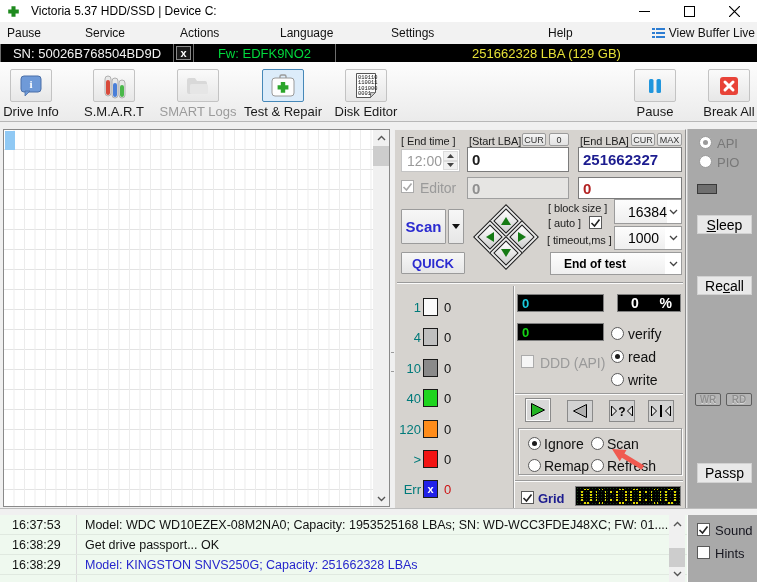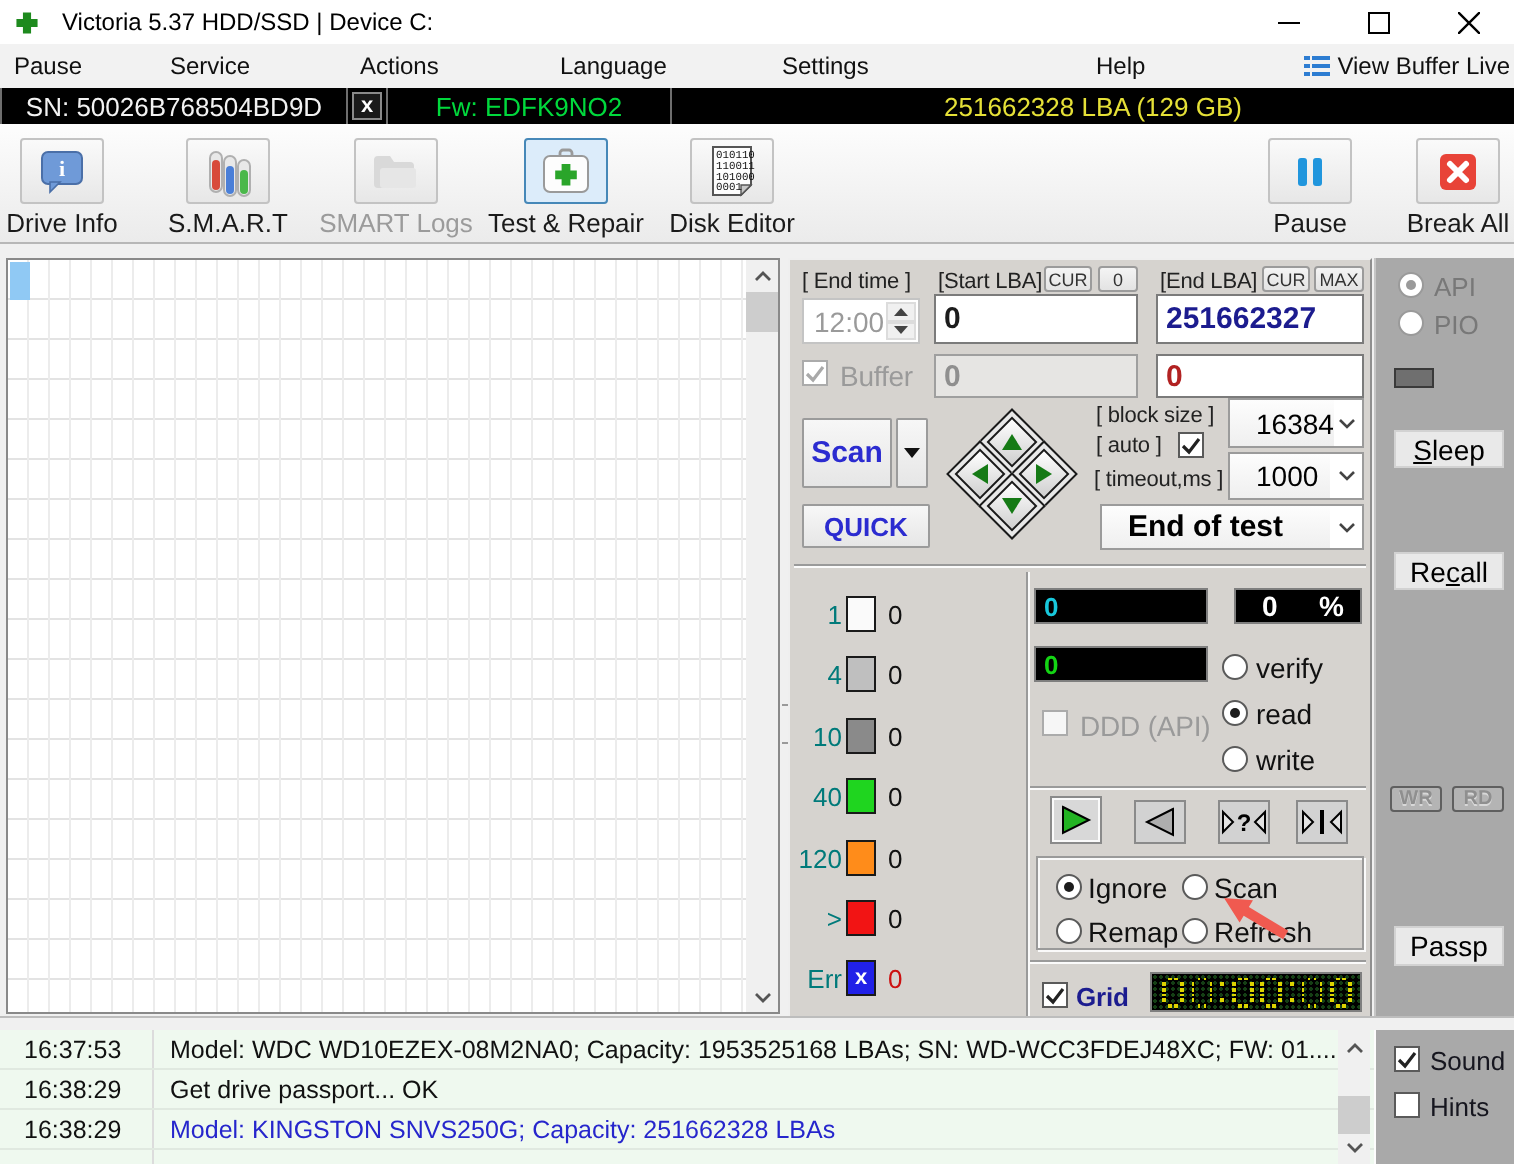--- a/index.html
+++ b/index.html
@@ -314,21 +314,21 @@
       </span>
     </div>
     <div class="tinput" style="left:72px; top:17px; width:102px; height:25px">0</div>
     <div class="tinput" style="left: 183px; top: 17px; width: 104px; height: 25px; color: rgb(28, 28, 143);">251662327</div>
 
     <div class="checkbox gray" style="left:6px; top:50px">
       <svg width="11" height="10">
           <path d="M1.5 5 L4.5 8 L9.5 1.5" stroke="#a9a9a9" stroke-width="1.6" fill="none"></path>
         </svg>
     </div>
-    <div class="plabel" style="left:25px; top:50px; font-size:14px; color:#9a9a9a">Buffer</div>
+    <div class="plabel" style="left:25px; top:50px; font-size:14px; color:#9a9a9a">Editor</div>
     <div class="tinput disabled" style="left:72px; top:47px; width:102px; height:22px">0</div>
     <div class="tinput" style="left: 183px; top: 47px; width: 104px; height: 22px; color: rgb(178, 34, 34);">0</div>
 
     <div class="btn3d blue-bold" style="left:6px; top:79px; width:45px; height:35px; font-size:15px">Scan</div>
     <div class="btn3d" style="left:53px; top:79px; width:16px; height:35px">
       <svg width="8" height="5">
           <path d="M0 0 L4 5 L8 0 Z" fill="#111"></path>
         </svg>
     </div>
 
@@ -375,21 +375,21 @@
       <span class="chev">
           <svg width="9" height="6">
             <path d="M1 1 L4.5 4.5 L8 1" stroke="#444" stroke-width="1.3" fill="none"></path>
           </svg>
         </span>
     </div>
     <div class="plabel" style="left:152px; top:104px">[ timeout,ms ]</div>
 
     <div class="btn3d blue-bold" style="left:6px; top:122px; width:64px; height:22px; font-size:13px">QUICK</div>
     <div class="combo" style="left:155px; top:122px; width:132px; height:23px">
-      <span class="cval" style="font-size:15px; font-weight:bold">End of test</span>
+      <span class="cval" style="font-size:12px; font-weight:bold">End of test</span>
       <span class="chev">
           <svg width="9" height="6">
             <path d="M1 1 L4.5 4.5 L8 1" stroke="#444" stroke-width="1.3" fill="none"></path>
           </svg>
         </span>
     </div>
 
     <div class="etched-h" style="left:2px; top:152px; width:286px"></div>
     <div class="etched-v" style="left:118px; top:156px; height:223px"></div>
 

